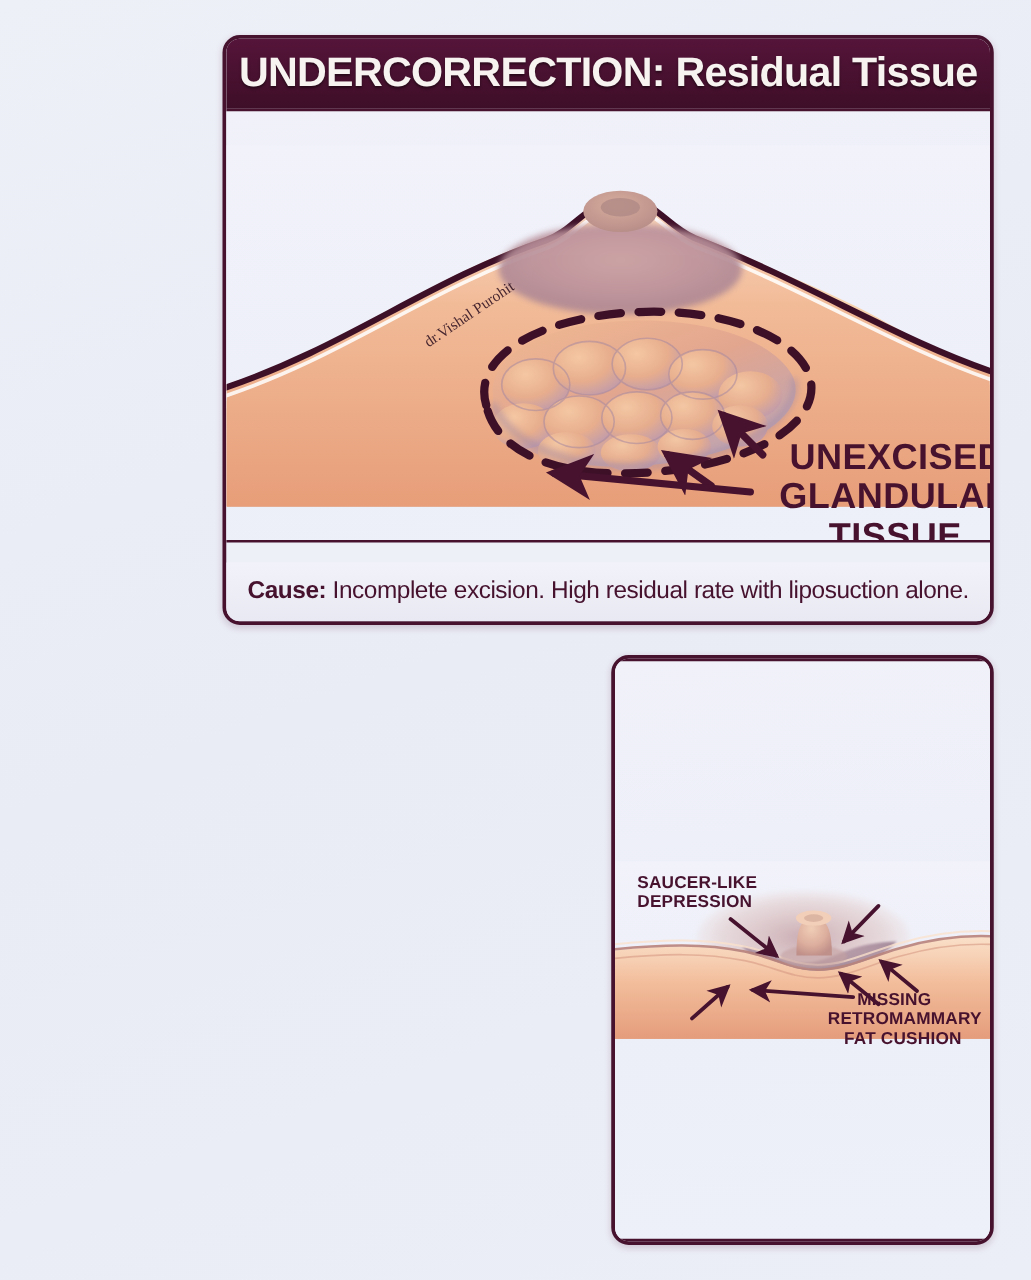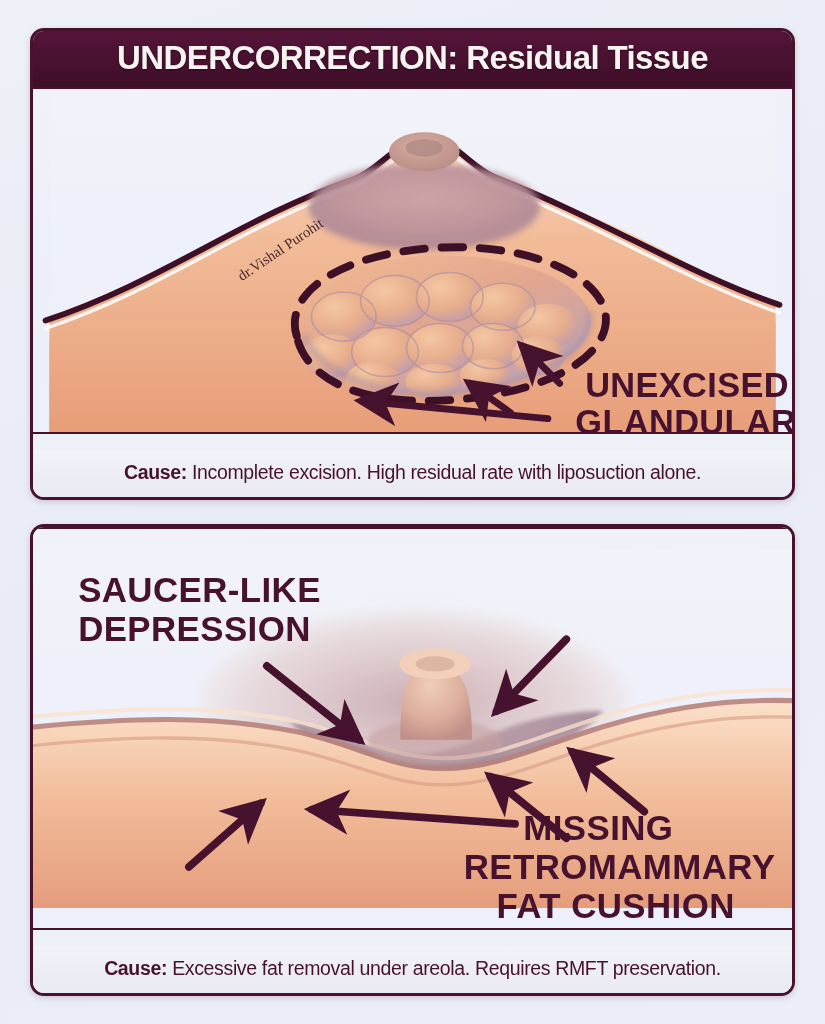--- a/index.html
+++ b/index.html
@@ -6,21 +6,21 @@
   html, body {
     width:825px; height:1024px;
     background:#eef0f8;
     font-family:"Liberation Sans", sans-serif;
     overflow:hidden;
   }
   .page {
     width:825px; height:1024px;
     background:linear-gradient(160deg,#eef0f8 0%,#e9ebf5 50%,#eceef7 100%);
     padding:28px 30px;
-    display:flex; flex-direction:column; gap:24px;
+    display:flex; flex-direction:column; gap:24px;align-items:flex-end;
   }
   .panel {
     flex:1;
     border:3px solid #46122e;
     border-radius:14px;
     background:#eef0f8;
     display:flex; flex-direction:column;
     overflow:hidden;
     box-shadow:0 2px 6px rgba(70,18,46,.18);
   }
@@ -43,21 +43,21 @@
     position:relative;
     background:linear-gradient(175deg,#f0f1f9 0%,#eceef8 60%,#eef0f9 100%);
     border-top:2px solid #46122e;
     border-bottom:2px solid #46122e;
     overflow:hidden;
   }
   .panel-body svg { display:block; width:100%; height:100%; }
   .panel-caption {
     flex:0 0 auto;
     text-align:center;
-    padding:11px 20px 13px;
+    padding:11px 0 13px;
     font-size:19.5px;
     color:#46122e;
     background:linear-gradient(180deg,#f2f2fa 0%,#e9e9f3 100%);
     letter-spacing:-0.35px;
     white-space:nowrap;
     margin-top:16px;
   }
   .panel-caption b { font-weight:700; }
   .anno {
     font-family:"Liberation Sans", sans-serif;
@@ -317,18 +317,15 @@
         </g>
 
         <g class="anno">
           <text x="478" y="284" font-size="34">MISSING</text>
           <text x="420" y="322" font-size="34">RETROMAMMARY</text>
           <text x="452" y="360" font-size="34">FAT CUSHION</text>
         </g>
       </svg>
     </div>
 
-    <div class="panel-caption">
-      <b>Cause:</b><span> Excessive fat removal under areola. Requires RMFT preservation.</span>
-    </div>
   </div>
 
 </div>
 
 </body></html>

